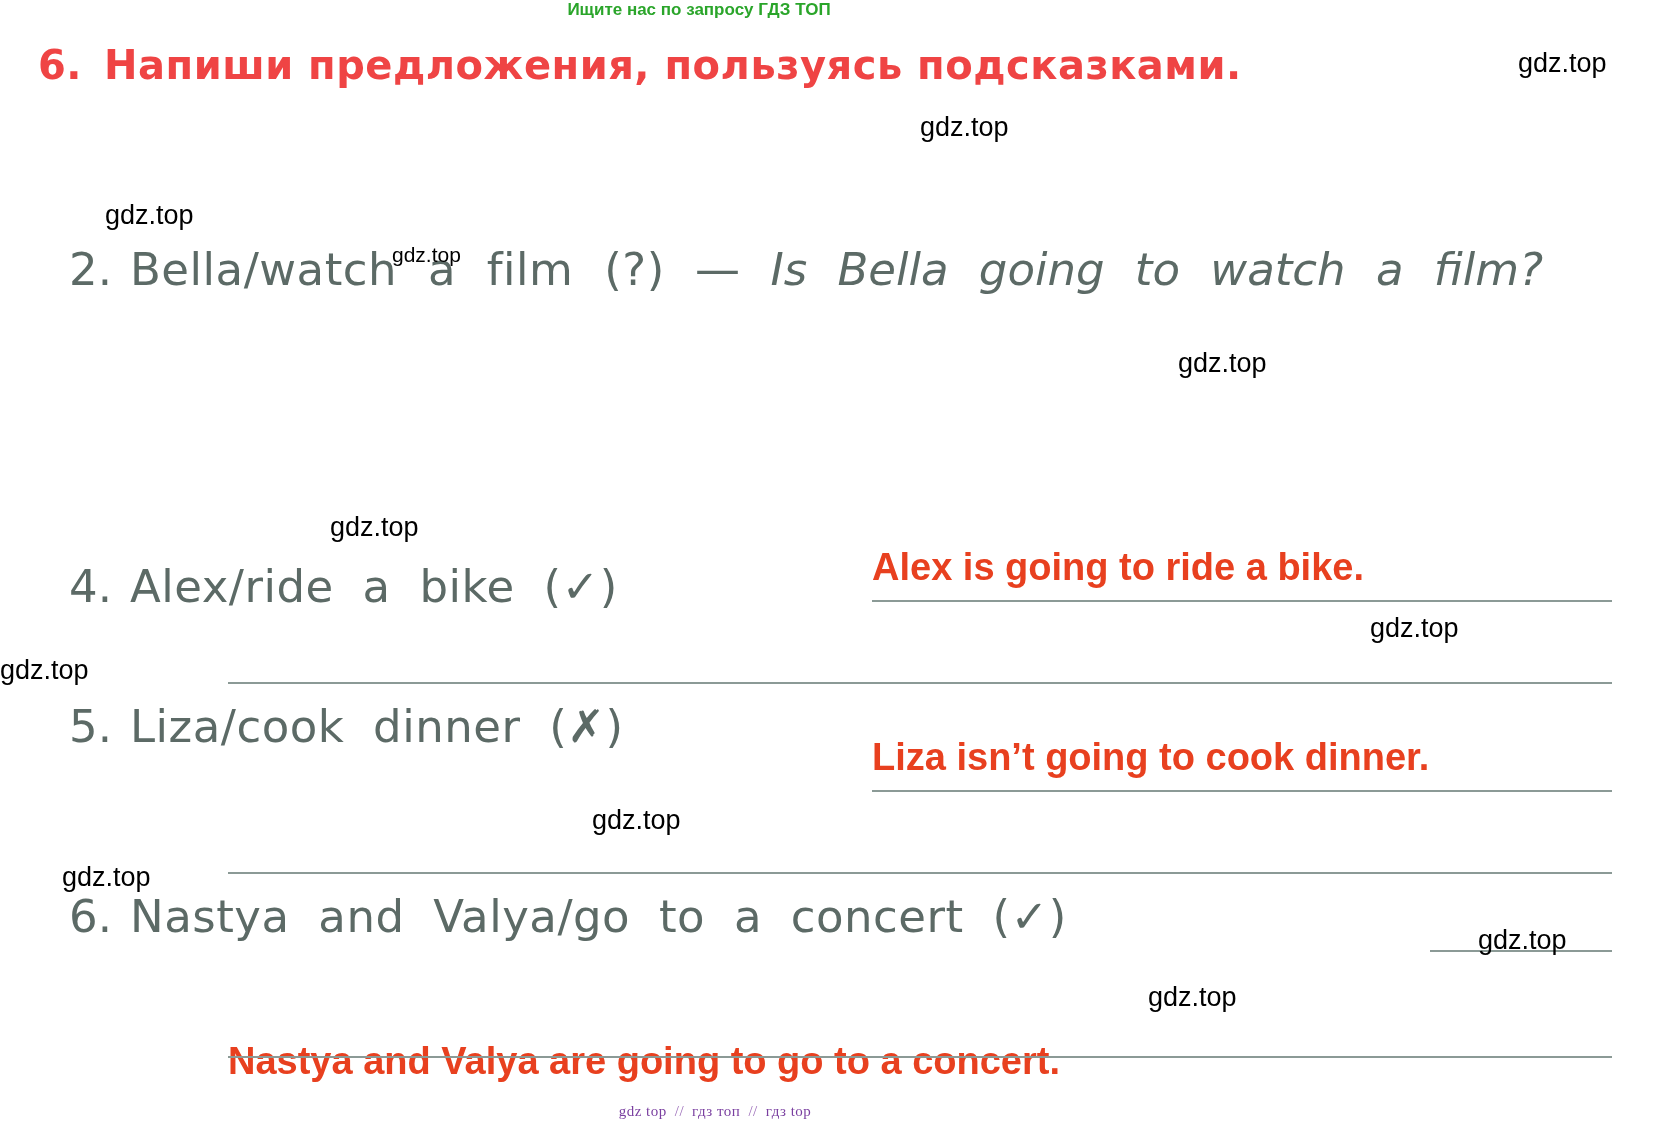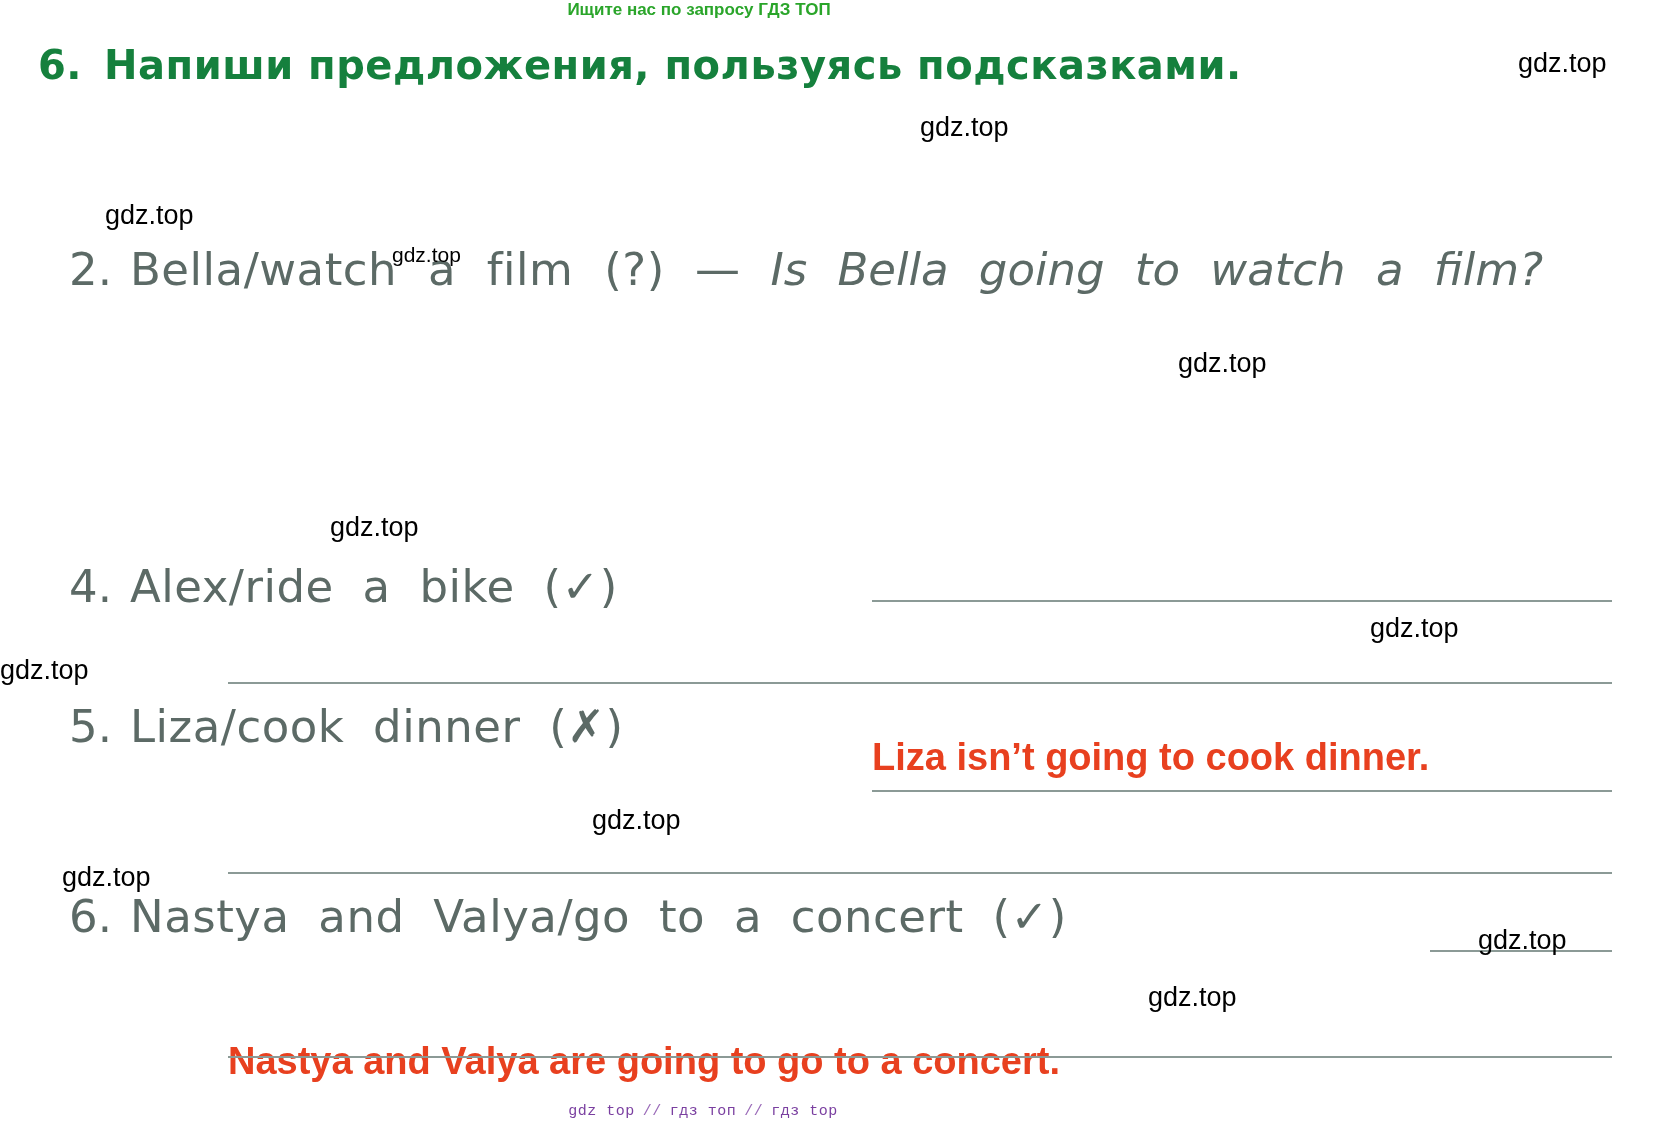--- a/index.html
+++ b/index.html
@@ -30,43 +30,43 @@
     font-size: 17px;
     font-weight: bold;
     color: #2aa52a;
     font-family: "Liberation Sans", sans-serif;
   }
 
   
   .bottom-banner {
     position: absolute;
     bottom: 6px;
-    left: 4px;
+    left: 16px;
     width: 100%;
     text-align: center;
     font-size: 15px;
     color: #7a3fa0;
-    font-family: Liberation Mono, monospace;
+    font-family: Liberation Serif, serif;
     letter-spacing: 0.5px;
   }
   .bottom-banner span {
     margin: 0 4px;
   }
   .bottom-banner .sep {
     color: #9a6ab8;
   }
 
   
   .task-heading {
     position: absolute;
     left: 38px;
     top: 42px;
     font-size: 40px;
     font-weight: bold;
-    color: #15803d;
+    color: #ef4444;
     font-family: "DejaVu Sans", sans-serif;
     letter-spacing: 0.5px;
     white-space: nowrap;
   }
   .task-heading .num {
     margin-right: 22px;
   }
   .item {
     position: relative;
     color: #5c6a66;
@@ -144,20 +144,21 @@
       <span class="answer-italic">Is Bella going to watch a film?</span>
     </div>
   </div>
 
 
   <div class="item" style="position:absolute; left:40px; top:512px; width:1600px;margin-top:48px;">
     <div style="font-size:45px; word-spacing:14px; white-space:nowrap;">
       <span class="idx">4.</span><span class="prompt">Alex/ride a bike (✓)</span>
     </div>
   </div>
+  <div class="red-answer" style="position:absolute; left:872px; top:546px; white-space:nowrap;">Alex is going to ride a bike.</div>
   <div class="blank-line" style="left:872px; top:600px; width:740px;"></div>
   <div class="blank-line" style="left:228px; top:682px; width:1384px;"></div>
 
   <div class="item" style="position:absolute; left:40px; top:700px; width:1600px;">
     <div style="font-size:45px; word-spacing:14px; white-space:nowrap;">
       <span class="idx">5.</span><span class="prompt">Liza/cook dinner (✗)</span>
     </div>
   </div>
   <div class="red-answer" style="position:absolute; left:872px; top:736px; white-space:nowrap;">Liza isn’t going to cook dinner.</div>
   <div class="blank-line" style="left:872px; top:790px; width:740px;"></div>

